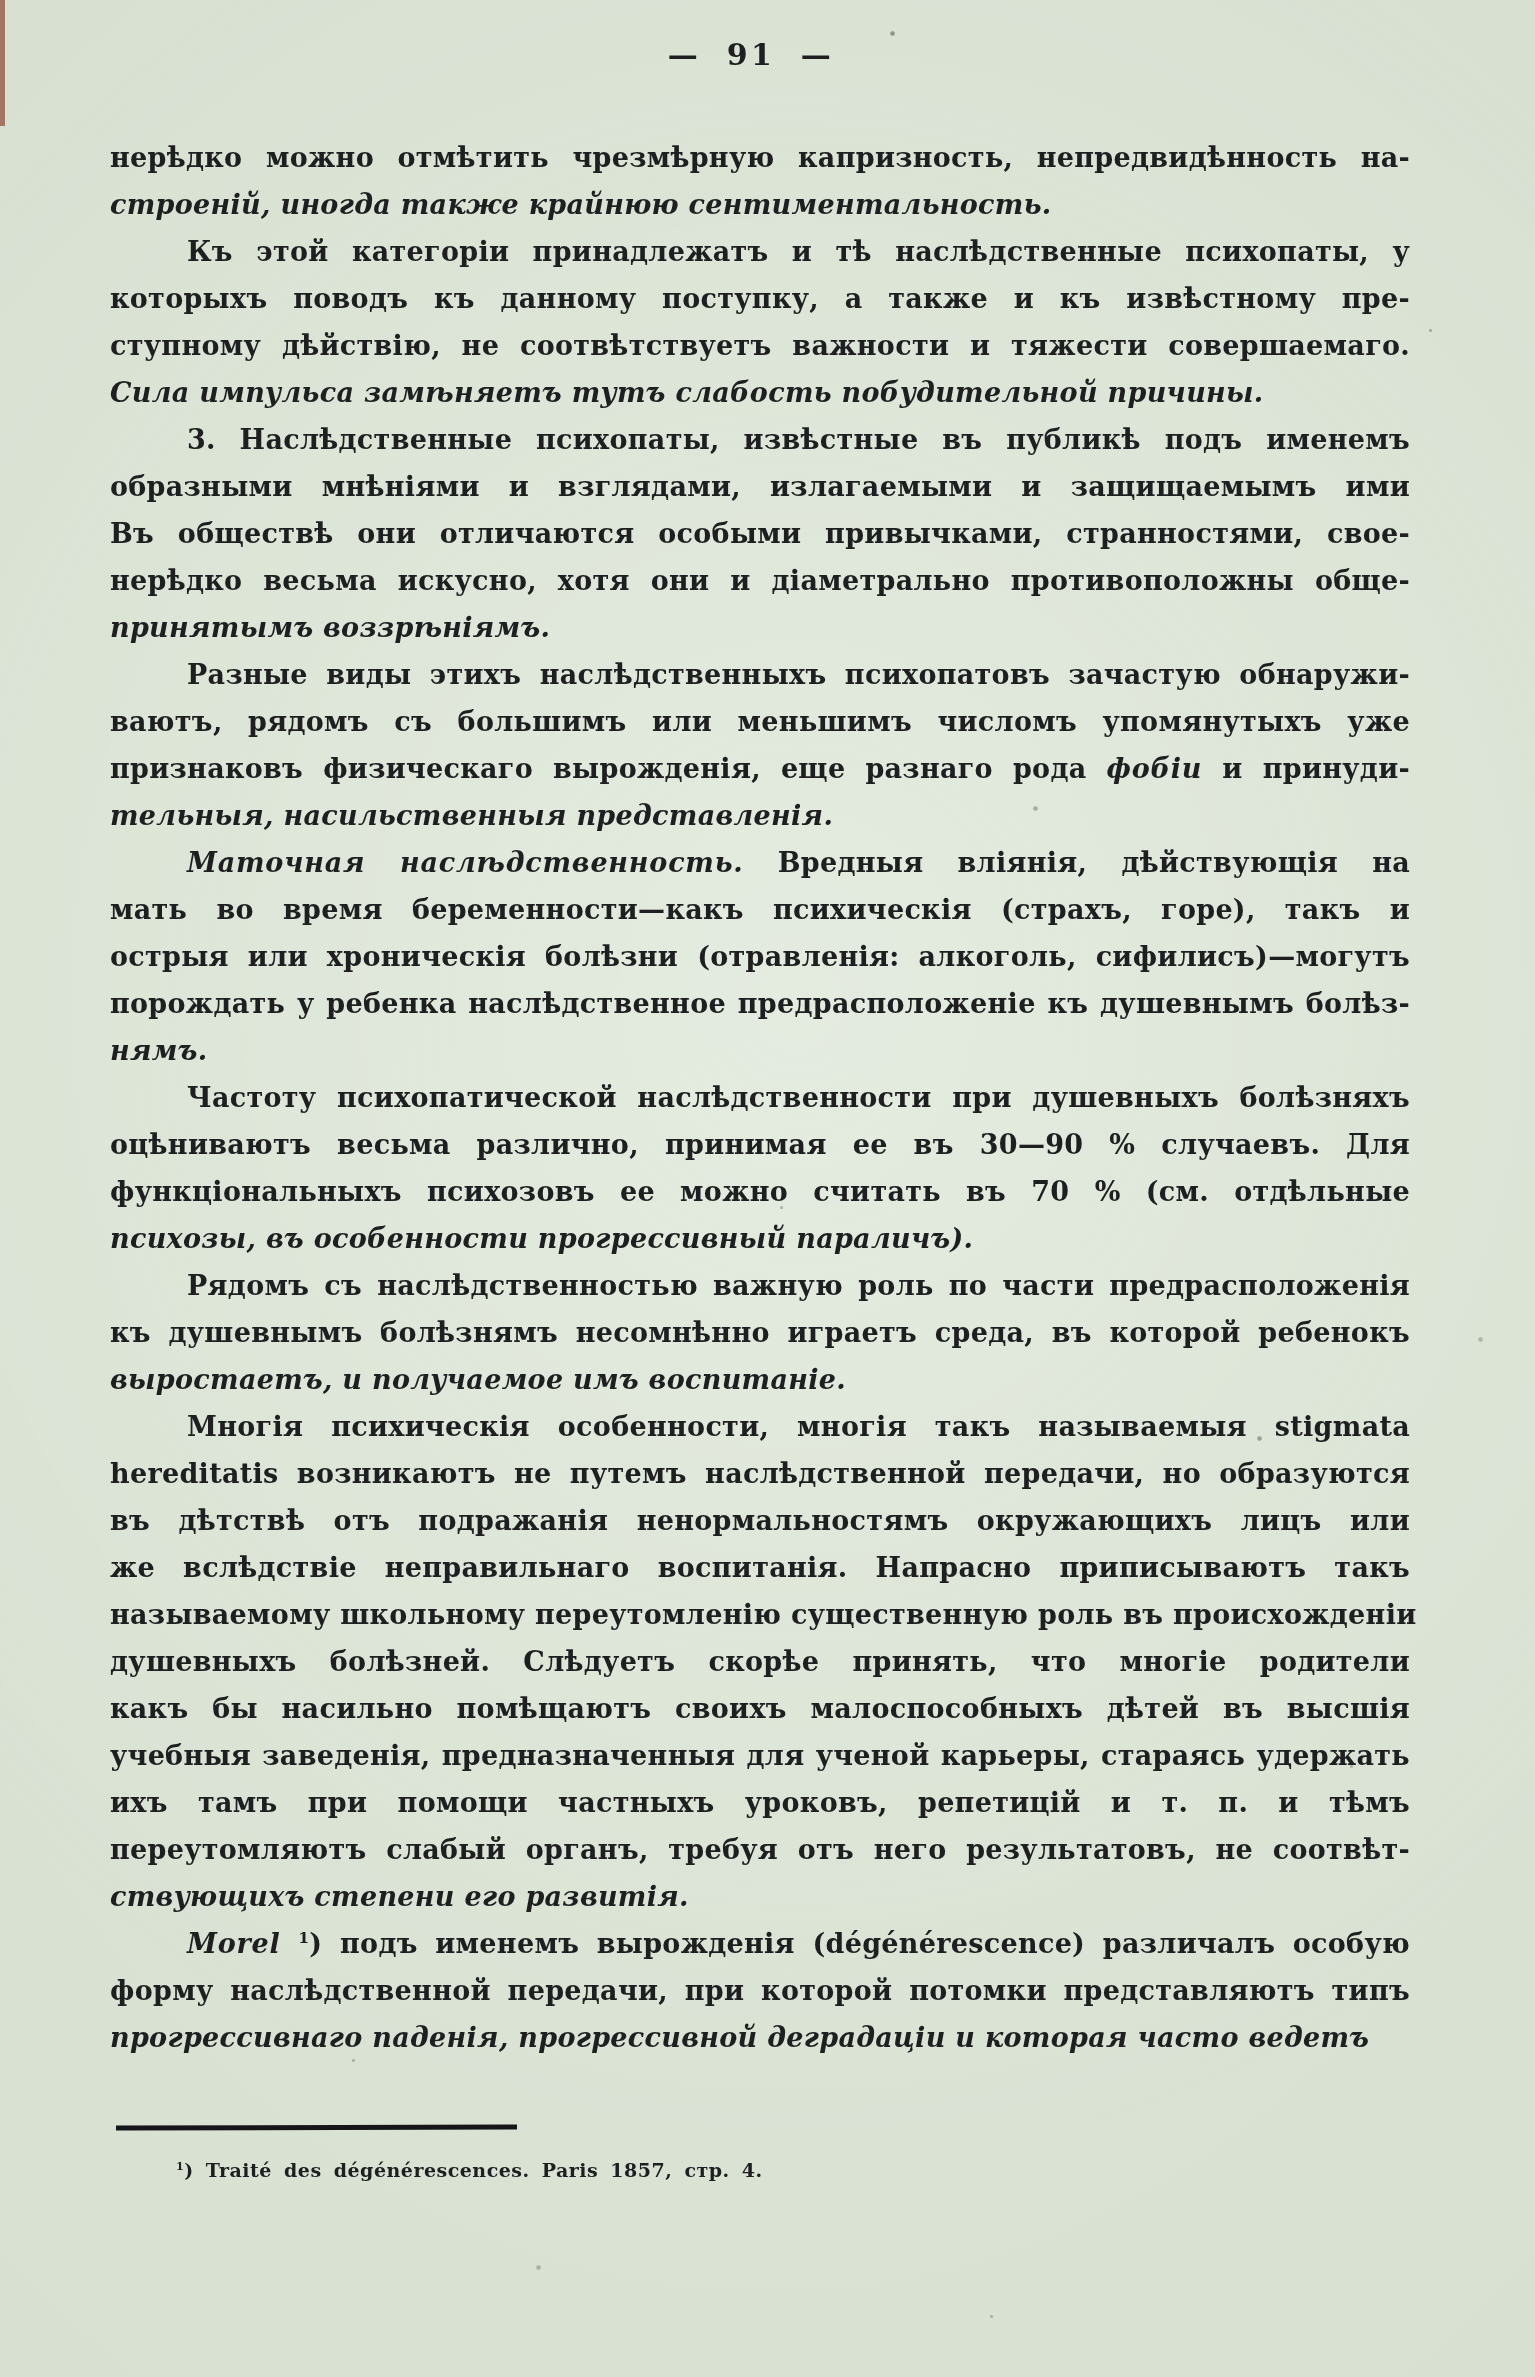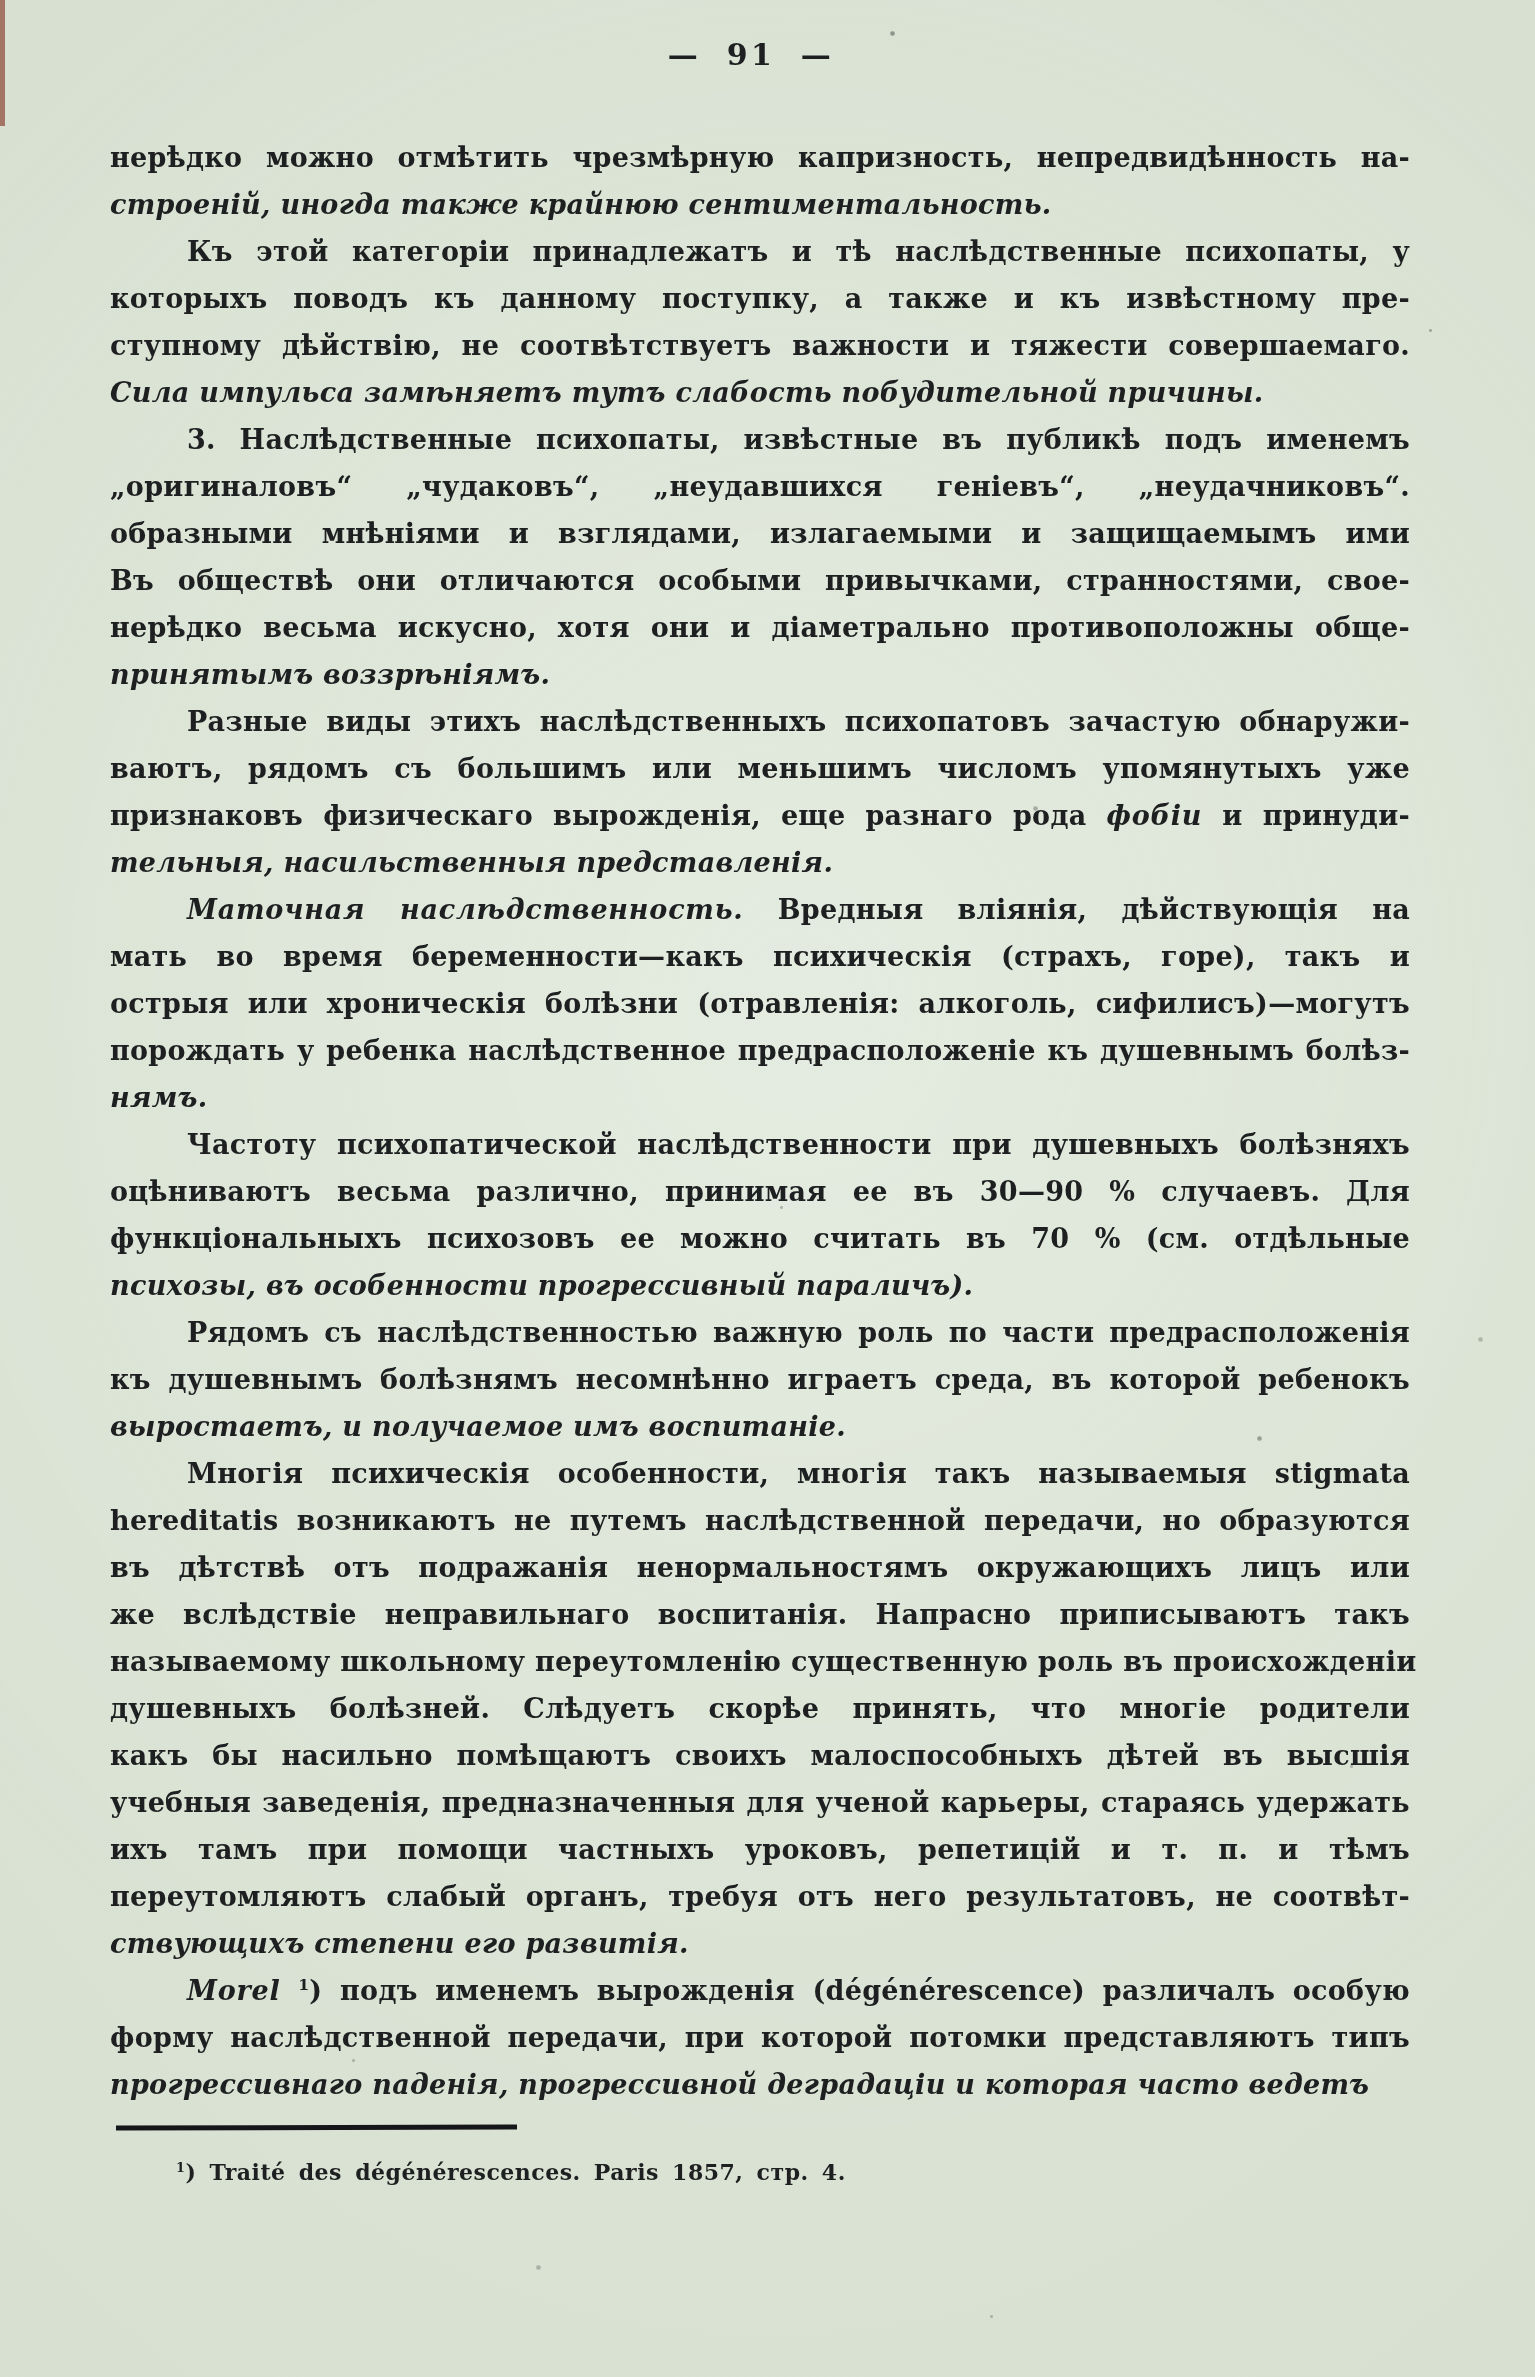--- a/index.html
+++ b/index.html
@@ -48,21 +48,21 @@
   .line.end{text-align-last:left;font-style:italic;}
   .line.first{text-indent:77px;}
   .line i{font-style:italic;letter-spacing:0.8px;}
   .line sup,.footnote sup{font-size:58%;vertical-align:super;line-height:0;}
   .footnote-rule{
     position:absolute;left:116px;top:2125px;width:401px;height:0;
     border-top:5.9px solid #14161a;transform:rotate(-0.15deg);
   }
   .footnote{
     position:absolute;left:176px;top:2159px;width:1174px;
-    font-size:22px;font-weight:bold;letter-spacing:0.5px;word-spacing:5px;
+    font-size:19px;font-weight:bold;letter-spacing:0.5px;word-spacing:5px;
   }
 </style>
 </head>
 <body>
 
 <div class="page">
   <div class="edge-artifact"></div>
   <div class="speckles"></div>
 
   <div class="page-number">— 91 —</div>
@@ -73,21 +73,20 @@
         <div class="line end"><span>строеній, иногда также крайнюю сентиментальность.</span></div>
       </div>
       <div class="para">
         <div class="line first"><span>Къ этой категоріи принадлежатъ и тѣ наслѣдственные психопаты, у</span></div>
         <div class="line"><span>которыхъ поводъ къ данному поступку, а также и къ извѣстному пре-</span></div>
         <div class="line"><span>ступному дѣйствію, не соотвѣтствуетъ важности и тяжести совершаемаго.</span></div>
         <div class="line end"><span>Сила импульса замѣняетъ тутъ слабость побудительной причины.</span></div>
       </div>
       <div class="para">
         <div class="line first"><span>3. Наслѣдственные психопаты, извѣстные въ публикѣ подъ именемъ</span></div>
-        <div class="line"><span>„оригиналовъ“ „чудаковъ“, „неудавшихся геніевъ“, „неудачниковъ“.</span></div>
         <div class="line"><span>образными мнѣніями и взглядами, излагаемыми и защищаемымъ ими</span></div>
         <div class="line"><span>Въ обществѣ они отличаются особыми привычками, странностями, свое-</span></div>
         <div class="line"><span>нерѣдко весьма искусно, хотя они и діаметрально противоположны обще-</span></div>
         <div class="line end"><span>принятымъ воззрѣніямъ.</span></div>
       </div>
       <div class="para">
         <div class="line first"><span>Разные виды этихъ наслѣдственныхъ психопатовъ зачастую обнаружи-</span></div>
         <div class="line"><span>ваютъ, рядомъ съ большимъ или меньшимъ числомъ упомянутыхъ уже</span></div>
         <div class="line"><span>признаковъ физическаго вырожденія, еще разнаго рода </span><i>фобіи</i><span> и принуди-</span></div>
         <div class="line end"><span>тельныя, насильственныя представленія.</span></div>

